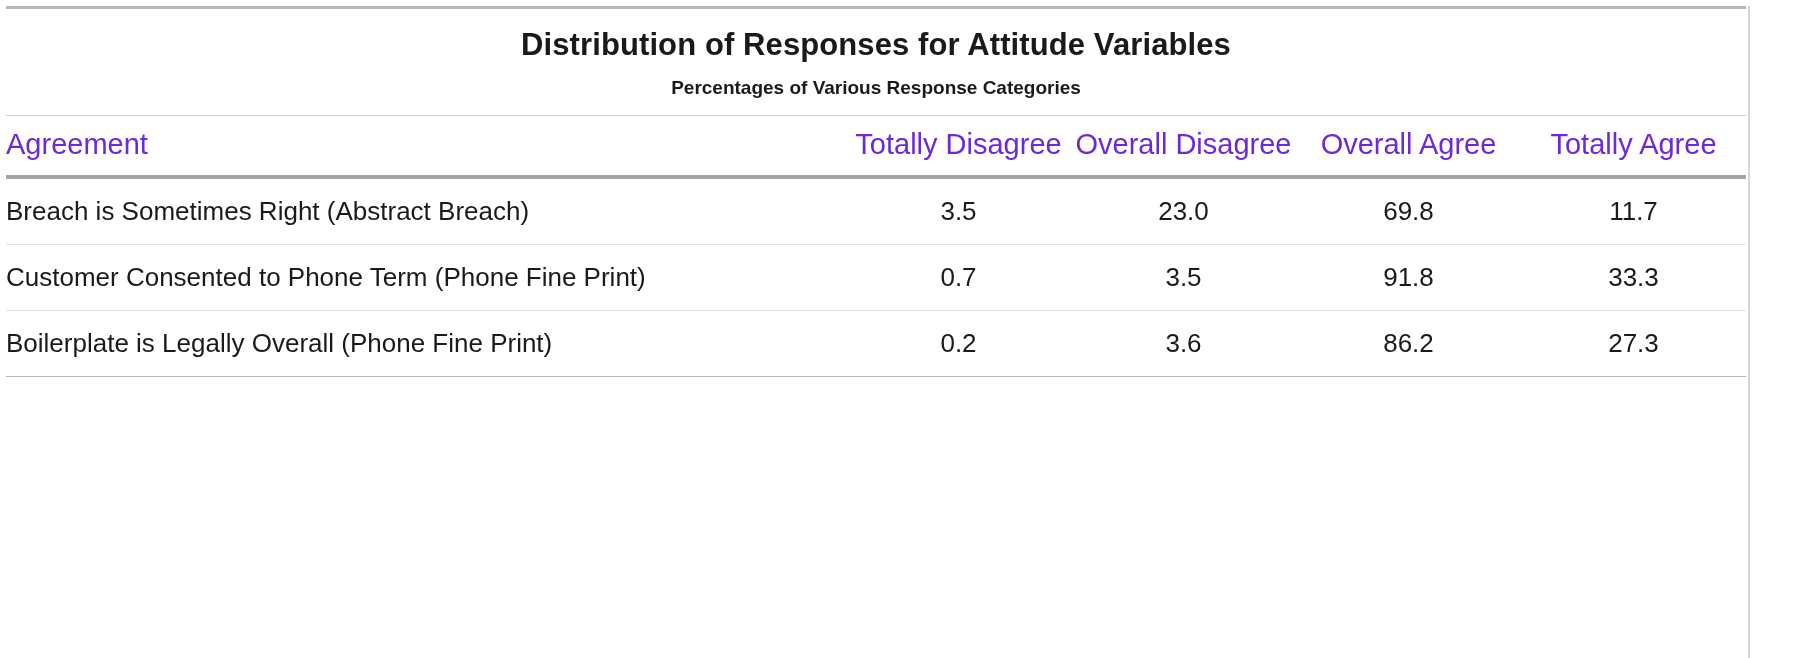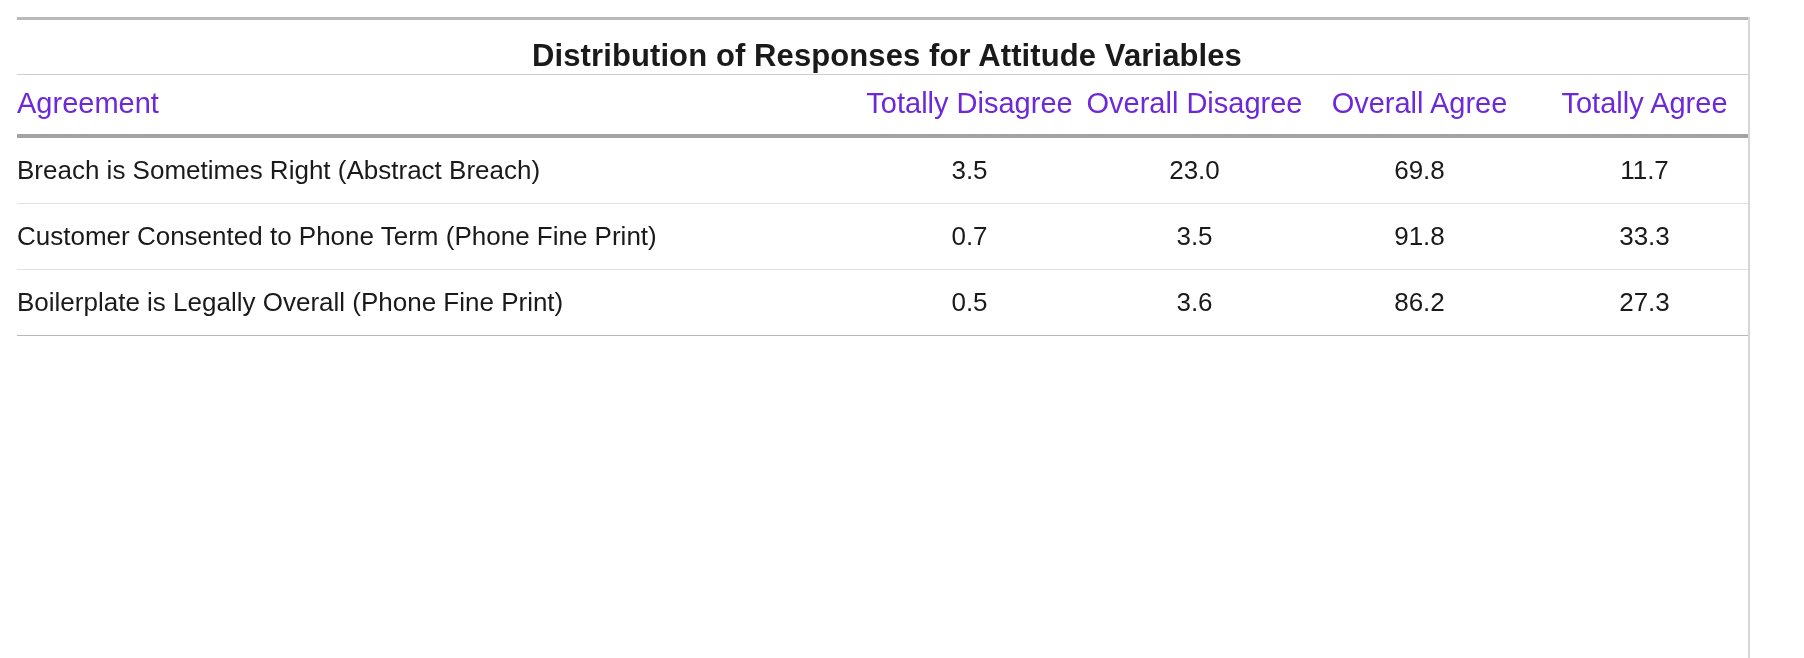--- a/index.html
+++ b/index.html
@@ -16,21 +16,21 @@
   }
   .page {
     width: 1804px;
     height: 658px;
     position: relative;
     background: #ffffff;
     box-sizing: border-box;
   }
   .table-wrap {
     width: 1740px;
-    margin: 17px;
+    margin: 6px;
     padding: 0;
     position: relative;
   }
   .top-rule {
     width: 1740px;
     height: 3px;
     background: #b8b8b8;
     margin: 6px 0 0 0;
   }
   .title {
@@ -104,20 +104,21 @@
 </style>
 </head>
 <body>
 
 <div class="page">
   <div class="table-wrap">
 
     <div class="top-rule"></div>
 
     <div class="title">Distribution of Responses for Attitude Variables</div>
+    <div class="subtitle">Percentages of Various Response Categories</div>
 
     <table class="data">
       <thead>
         <tr>
           <th class="col-label">Agreement</th>
           <th class="col-num">Totally Disagree</th>
           <th class="col-num">Overall Disagree</th>
           <th class="col-num">Overall Agree</th>
           <th class="col-num">Totally Agree</th>
         </tr>
@@ -132,21 +133,21 @@
         </tr>
         <tr>
           <td class="col-label">Customer Consented to Phone Term (Phone Fine Print)</td>
           <td class="col-num">0.7</td>
           <td class="col-num">3.5</td>
           <td class="col-num">91.8</td>
           <td class="col-num">33.3</td>
         </tr>
         <tr>
           <td class="col-label">Boilerplate is Legally Overall (Phone Fine Print)</td>
-          <td class="col-num">0.5</td>
+          <td class="col-num">0.2</td>
           <td class="col-num">3.6</td>
           <td class="col-num">86.2</td>
           <td class="col-num">27.3</td>
         </tr>
       </tbody>
     </table>
   </div>
 
   <div class="right-edge"></div>
   <div class="scroll-col"></div>

